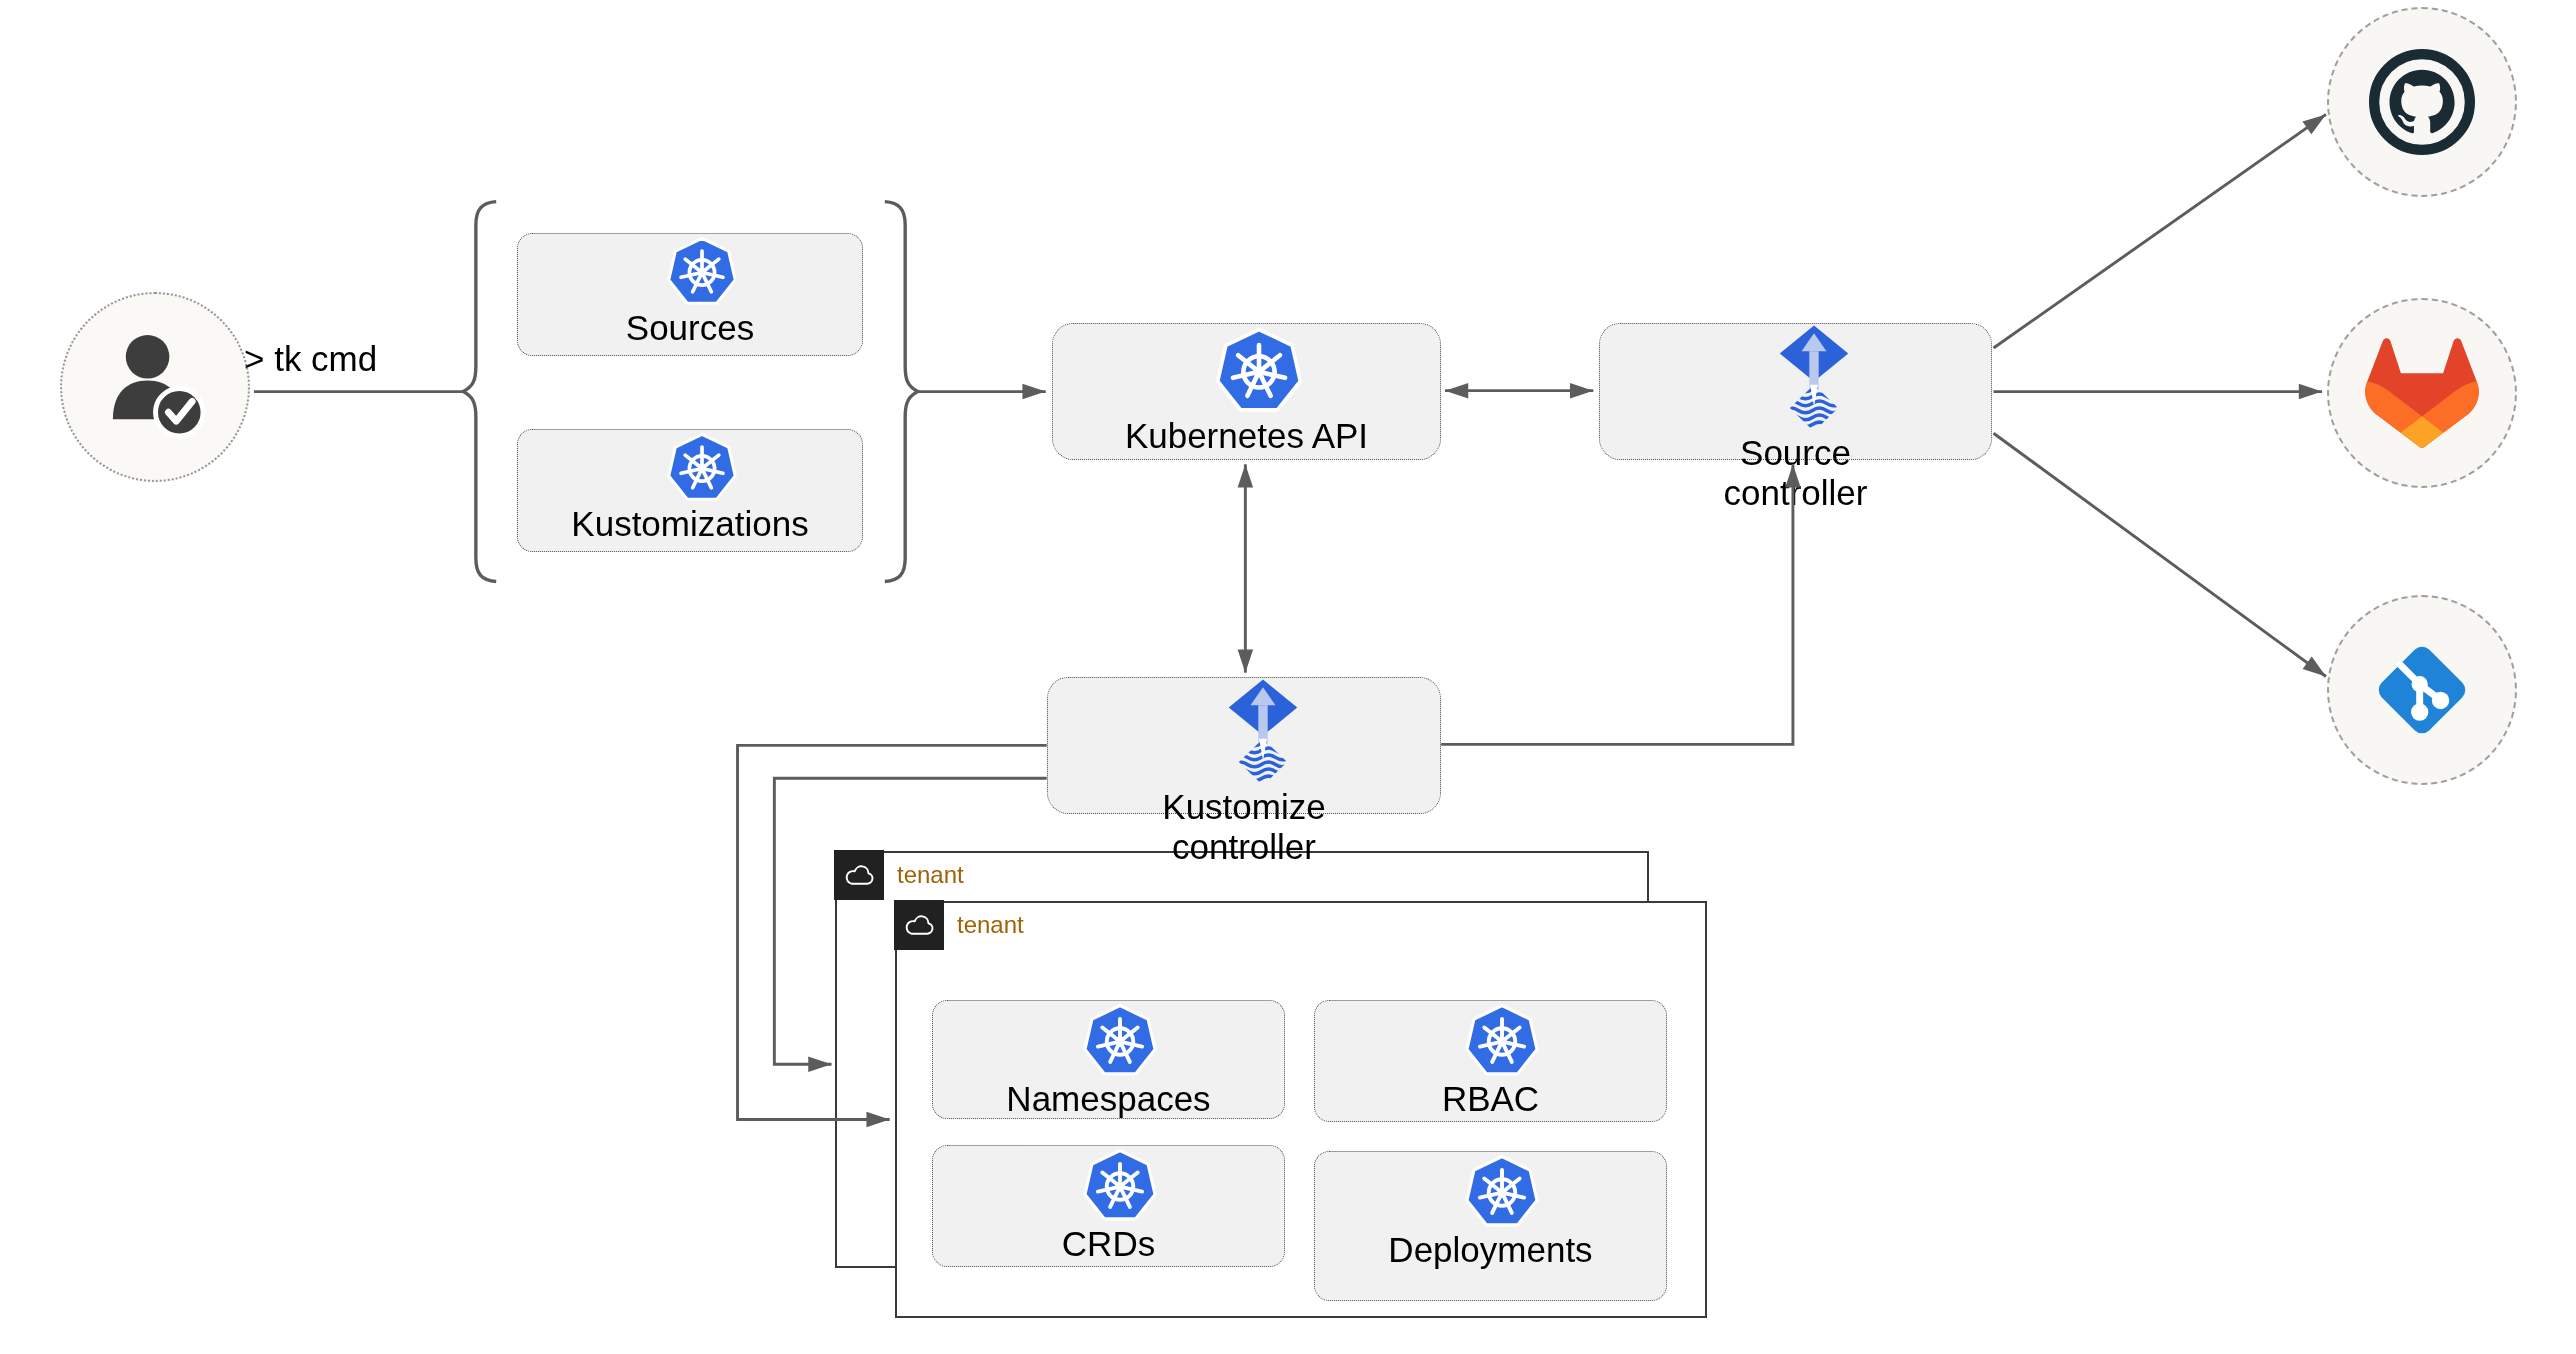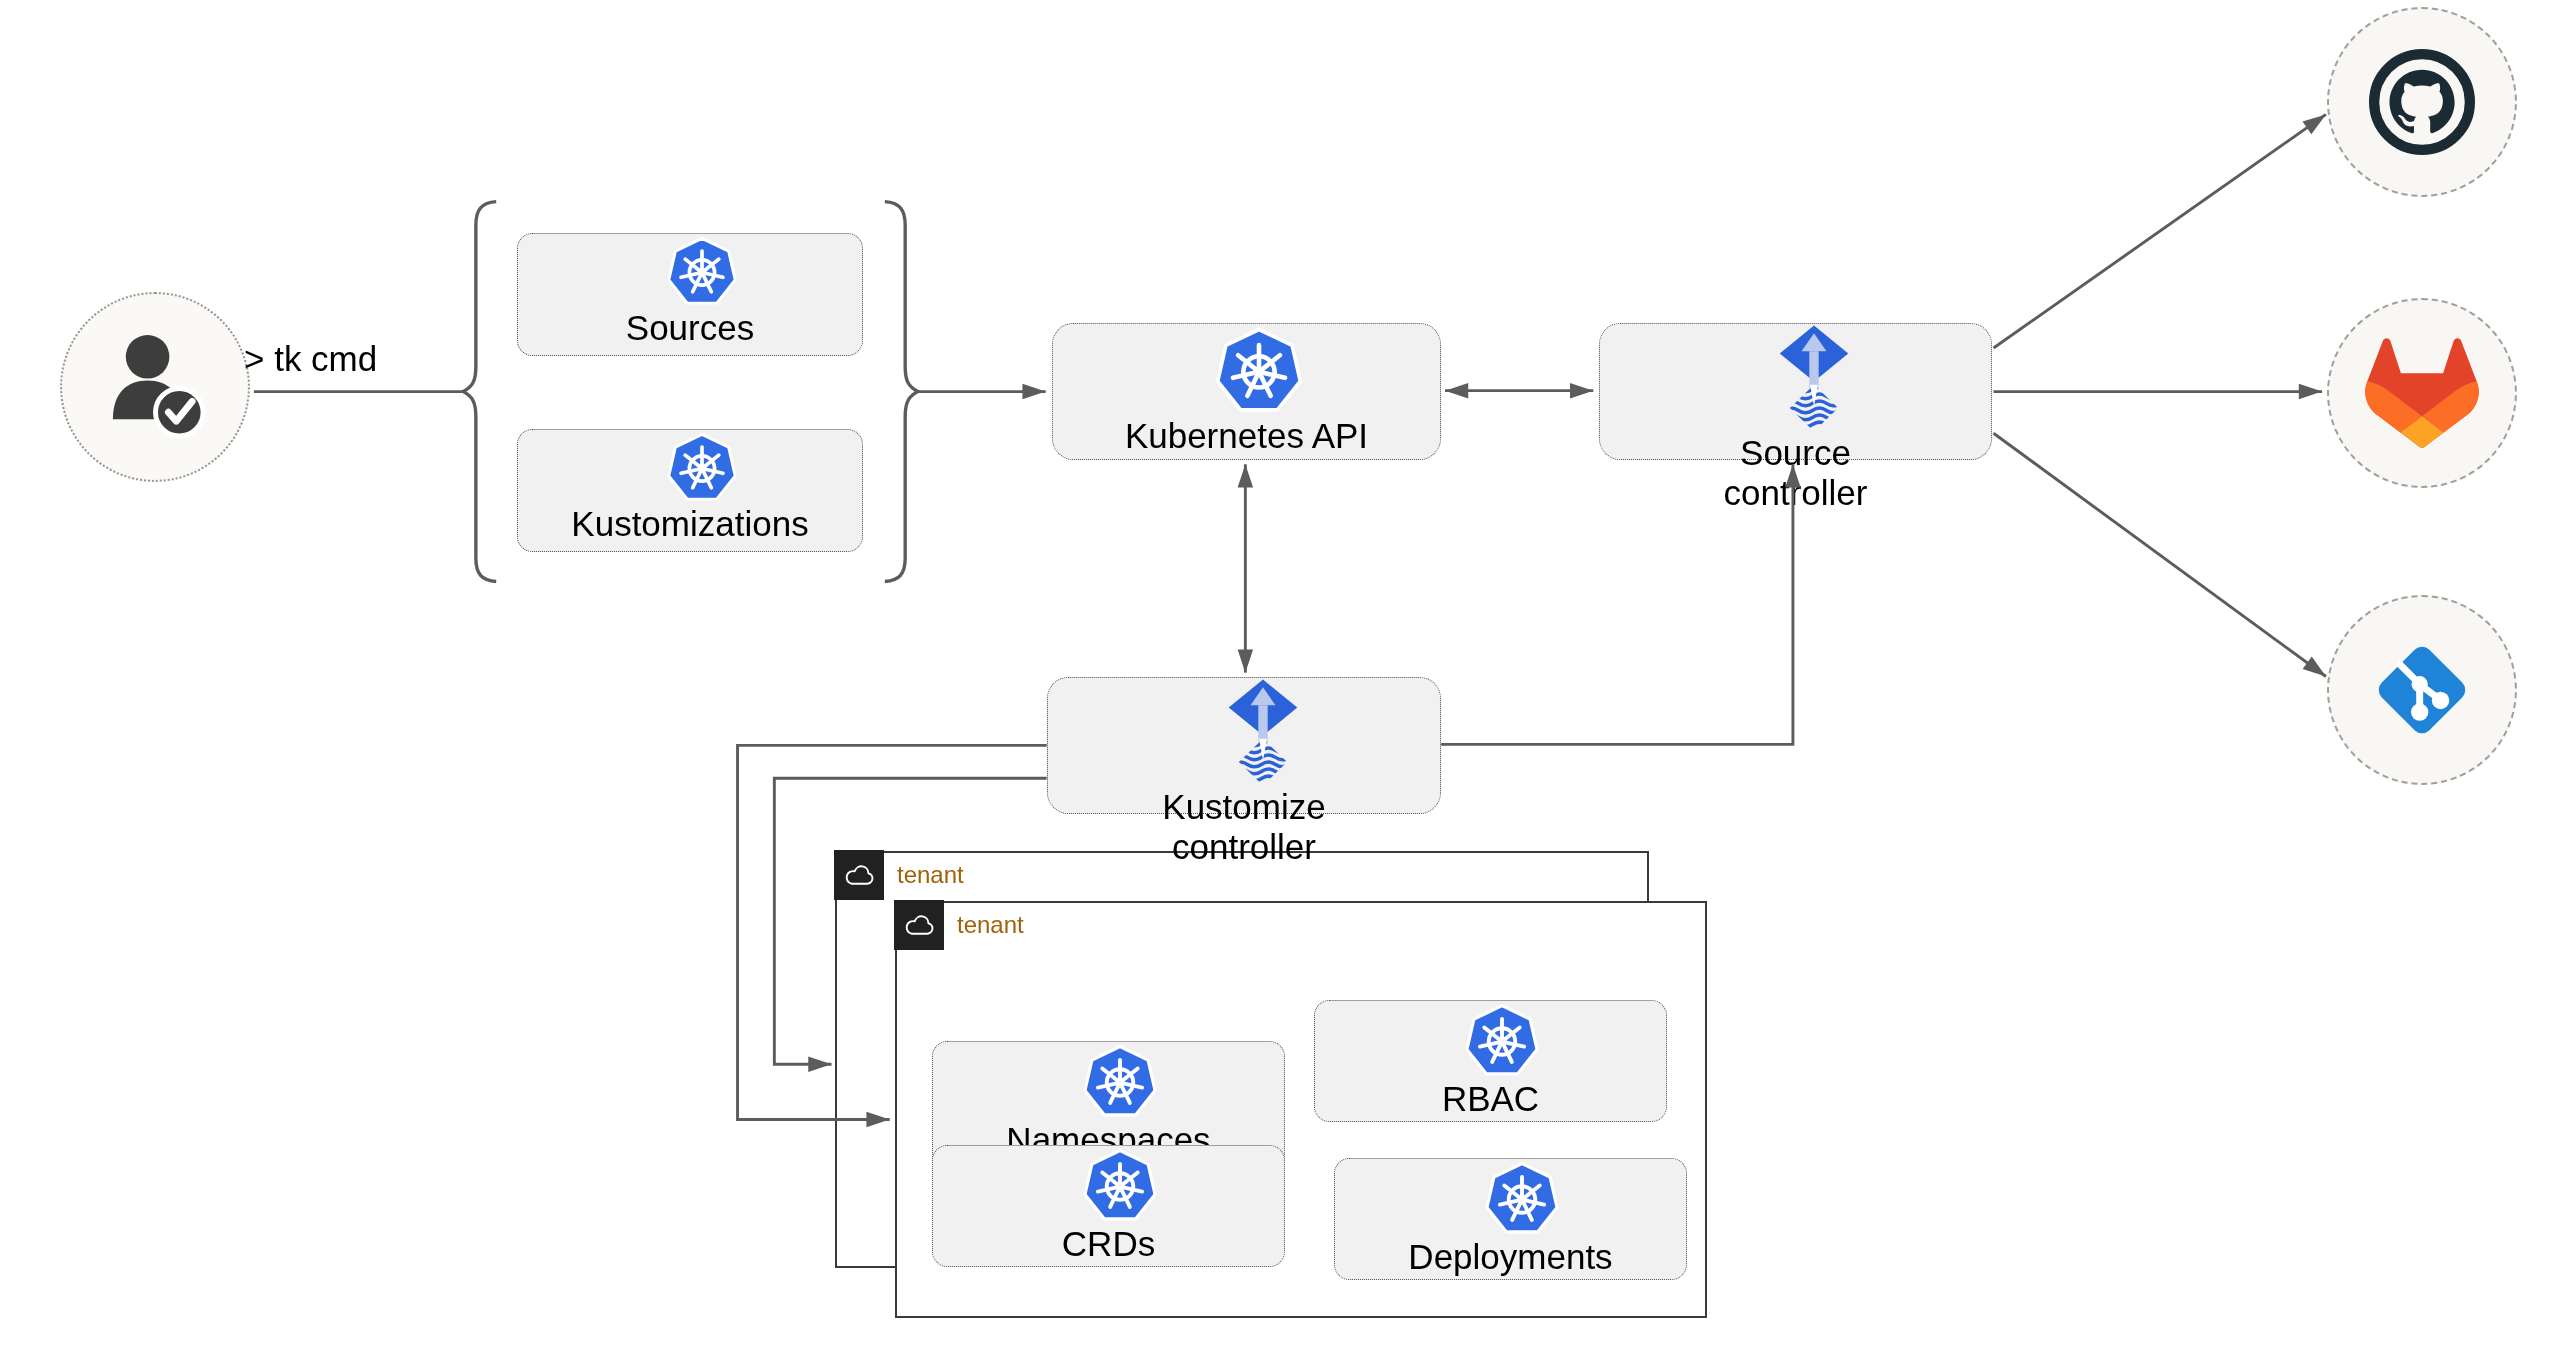--- a/index.html
+++ b/index.html
@@ -132,21 +132,21 @@
   </div>
 
   <div class="tenant" style="left:895px;top:901px;width:812px;height:417px;">
     <div class="tenant-tab">
       <svg width="35" height="26" viewBox="0 0 36 27">
           <use href="#sym-cloud"></use>
         </svg>
     </div>
     <div class="tenant-name">tenant</div>
 
-    <div class="node" style="left:35px;top:97px;width:353px;height:144px;border-radius:15.5px;margin-top:41px;">
+    <div class="node" style="left:35px;top:97px;width:353px;height:119px;border-radius:15.5px;">
       <span class="icon" style="margin-left:23px;">
         <svg width="78" height="78" viewBox="0 0 80 80">
             <use href="#sym-k8s"></use>
           </svg>
         </span>
       <span class="lbl">Namespaces</span>
     </div>
 
     <div class="node" style="left:417px;top:97px;width:353px;height:122px;border-radius:15.5px;">
       <span class="icon" style="margin-left:23px;">
@@ -159,21 +159,21 @@
 
     <div class="node" style="left:35px;top:242px;width:353px;height:122px;border-radius:15.5px;">
       <span class="icon" style="margin-left:23px;">
         <svg width="78" height="78" viewBox="0 0 80 80">
             <use href="#sym-k8s"></use>
           </svg>
         </span>
       <span class="lbl">CRDs</span>
     </div>
 
-    <div class="node" style="left:417px;top:255px;width:353px;height:122px;border-radius:15.5px;margin-left:20px;">
+    <div class="node" style="left:417px;top:248px;width:353px;height:150px;border-radius:15.5px;">
       <span class="icon" style="margin-left:23px;">
         <svg width="78" height="78" viewBox="0 0 80 80">
             <use href="#sym-k8s"></use>
           </svg>
         </span>
       <span class="lbl">Deployments</span>
     </div>
   </div>
 
   <div class="ring dotted" style="left:60px;top:292px;">

